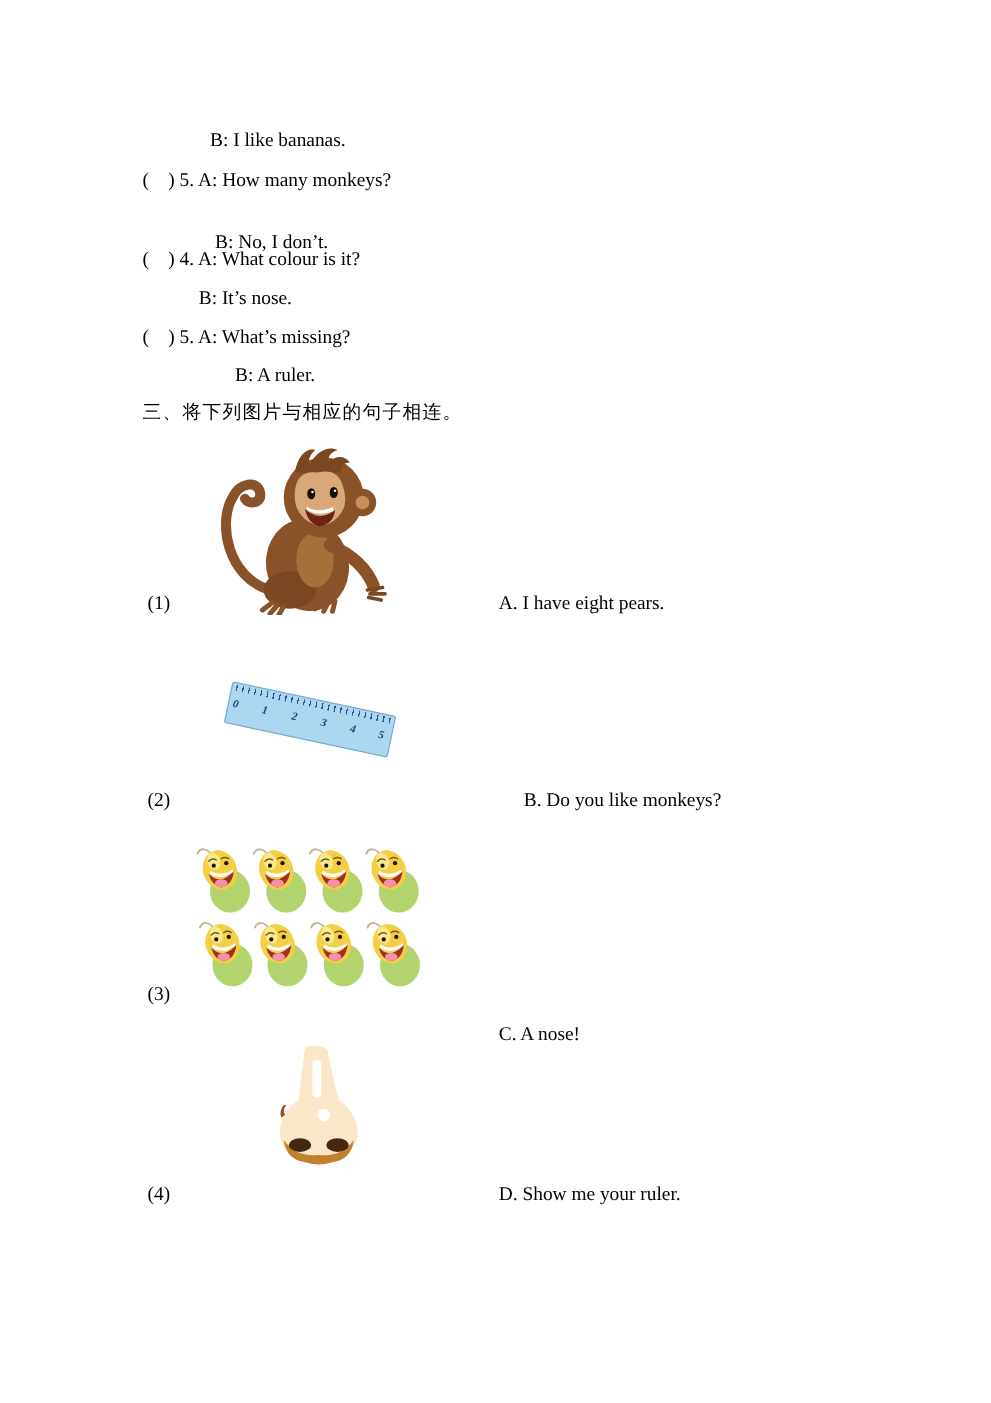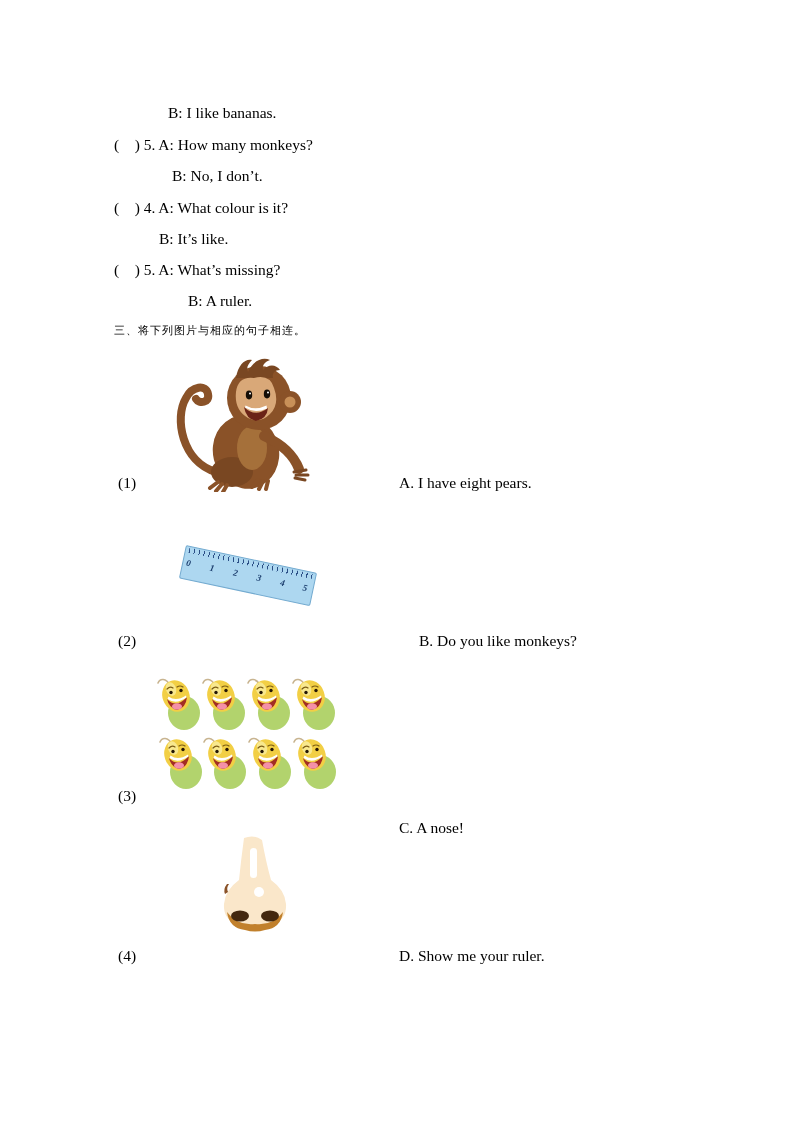--- a/index.html
+++ b/index.html
@@ -10,21 +10,21 @@
     font-family:"Liberation Serif",serif;
     color:#000;
     overflow:hidden;
   }
   .t{
     position:absolute;
     font-size:15.5px;
     line-height:20px;
     white-space:pre;
   }
-  .cn{font-size:11px;letter-spacing:1px;}
+  .cn{font-size:15px;letter-spacing:1px;}
   .illus{position:absolute;}
   
   .ruler{
     position:absolute;left:186px;top:545px;
     width:132px;height:32px;
     background:#add7f0;
     border:1px solid #74abd0;
     border-radius:2px;
     transform:rotate(12deg);
     transform-origin:0 0;
@@ -40,23 +40,23 @@
     font-family:"Liberation Serif",serif;
   }
 </style>
 </head>
 <body>
 
 <div class="page">
 
   <div class="t" style="left:168px;top:103px;">B: I like bananas.</div>
   <div class="t" style="left:114px;top:135px;">(　) 5. A: How many monkeys?</div>
-  <div class="t" style="left:172px;top:166px;">B: No, I don’t.</div>
+  <div class="t" style="left:172px;top:184px;">B: No, I don’t.</div>
   <div class="t" style="left:114px;top:198px;">(　) 4. A: What colour is it?</div>
-  <div class="t" style="left:159px;top:229px;">B: It’s like.</div>
+  <div class="t" style="left:159px;top:229px;">B: It’s nose.</div>
   <div class="t" style="left:114px;top:260px;">(　) 5. A: What’s missing?</div>
   <div class="t" style="left:159px;top:291px;margin-left:29px;">B: A ruler.</div>
 
   <div class="t cn" style="left:114px;top:320px;">三、将下列图片与相应的句子相连。</div>
 
   <svg class="illus" style="left:166px;top:352px;" width="148" height="140" viewBox="0 0 148 140">
     <path d="M50,120 C16,110 8,66 20,46 C26,34 40,32 42,42 C44,51 33,52 30,47" fill="none" stroke="#8a5228" stroke-width="8" stroke-linecap="round"></path>
     <ellipse cx="80" cy="100" rx="33" ry="37" fill="#8a5228" transform="rotate(-14 80 100)"></ellipse>
     <ellipse cx="66" cy="120" rx="21" ry="15" fill="#794722"></ellipse>
     <ellipse cx="86" cy="96" rx="15" ry="22" fill="#a5703a"></ellipse>

